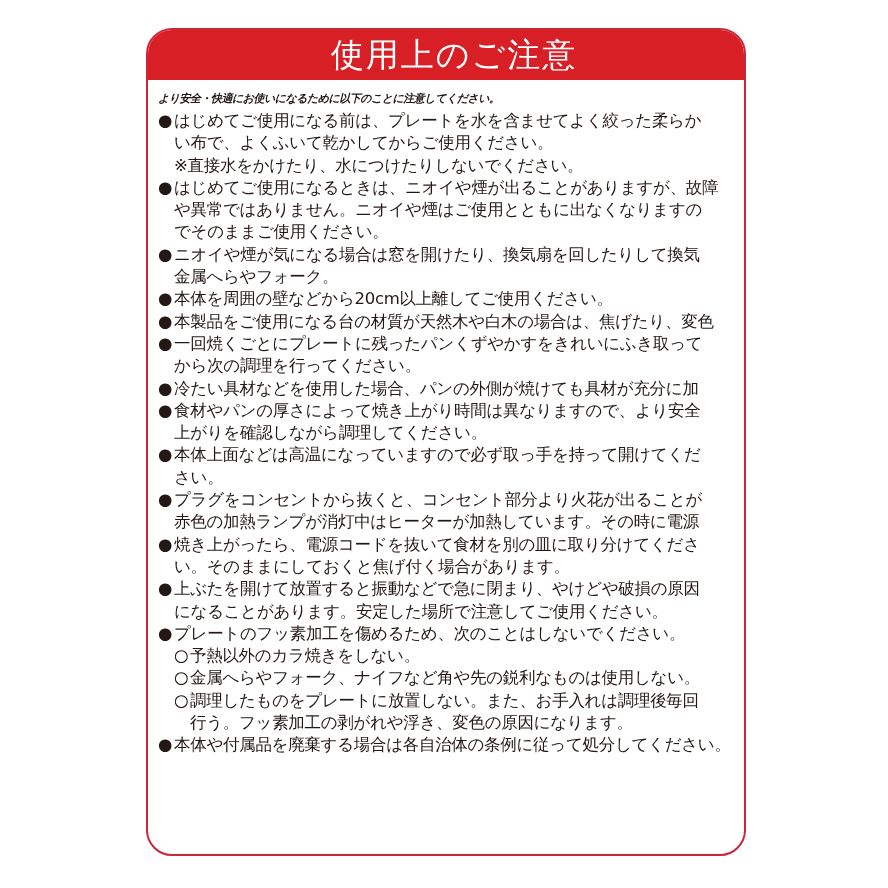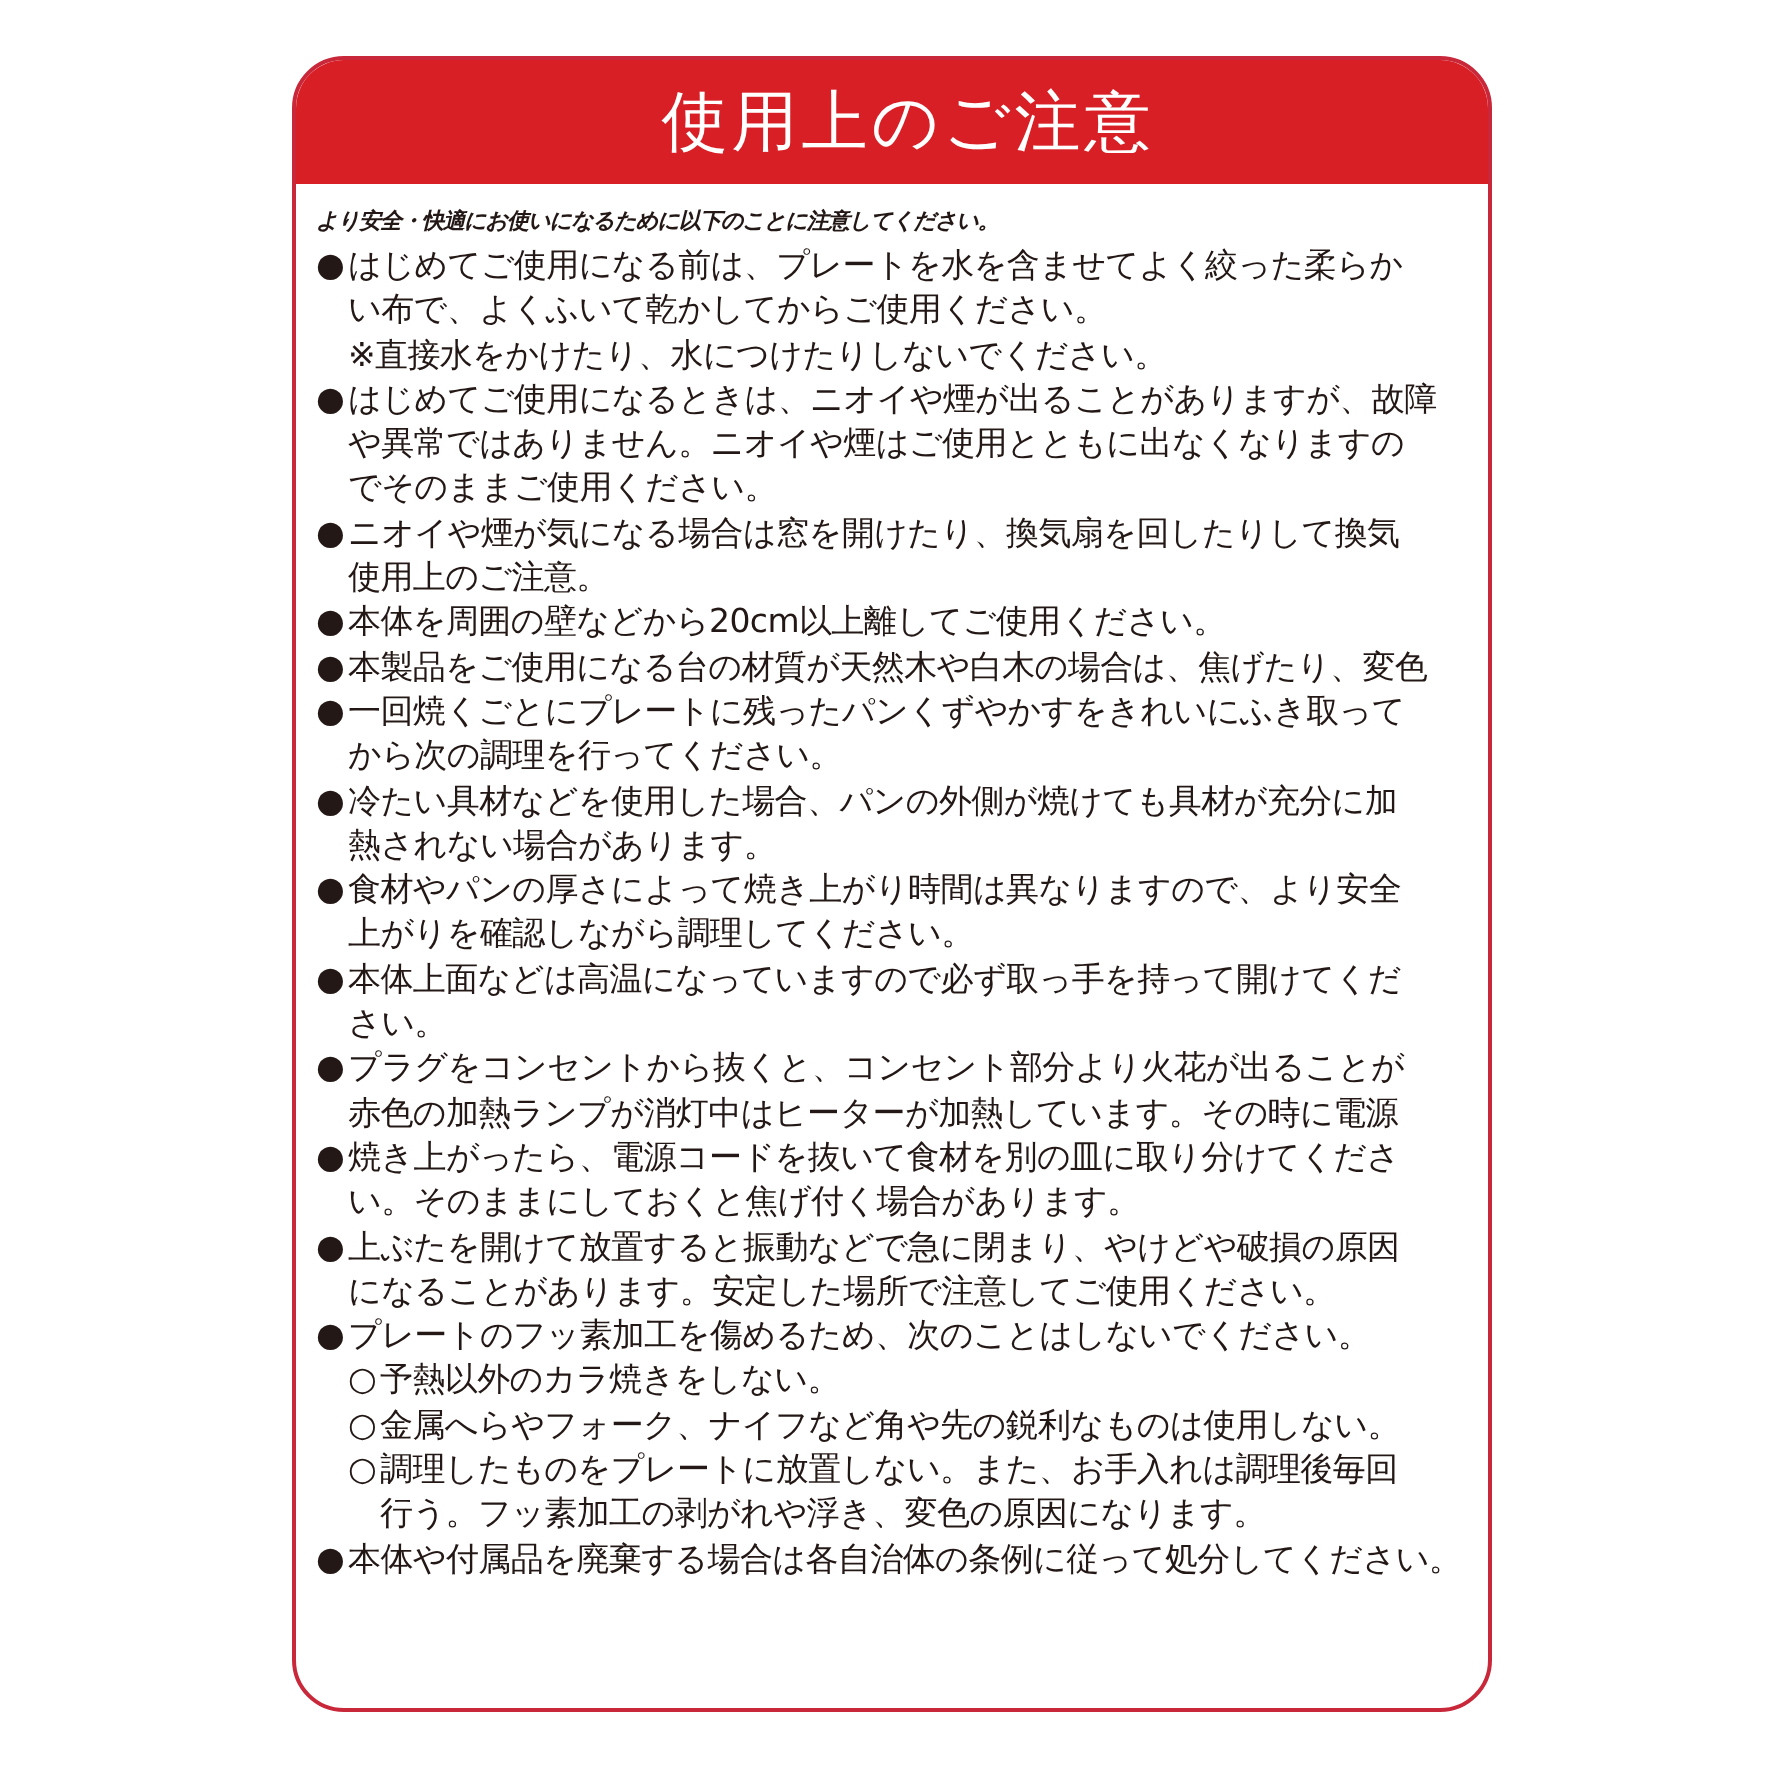--- a/index.html
+++ b/index.html
@@ -3,21 +3,21 @@
 <meta charset="utf-8">
 <style>
   html, body { margin: 0; padding: 0; background: #ffffff; }
   body { width: 888px; height: 888px; position: relative; overflow: hidden; }
   .card {
     position: absolute; left: 146px; top: 28px; width: 600px; height: 828px;
     border: 2px solid #c8283a; border-radius: 26px; box-sizing: border-box;
     background: #fff; overflow: hidden;
   }
   .header {
-    background: #d91f26; height: 62px; display: flex; align-items: center; justify-content: center; padding-left: 16px;
+    background: #d91f26; height: 50px; display: flex; align-items: center; justify-content: center; padding-left: 16px;
   }
   .header-title {
     color: #fff; font-family: "DejaVu Sans", sans-serif; font-size: 33px; letter-spacing: 2px;
   }
   .body {
     padding: 8px 6px 0 10px;
     font-family: "DejaVu Sans", sans-serif; color: #231815;
   }
   .intro {
     font-weight: bold; font-size: 11px; line-height: 22px; white-space: nowrap; letter-spacing: -0.5px; font-style: italic;
@@ -53,21 +53,21 @@
       <span class="item-text">
         <span class="line">はじめてご使用になるときは、ニオイや煙が出ることがありますが、故障</span>
         <span class="line">や異常ではありません。ニオイや煙はご使用とともに出なくなりますの</span>
         <span class="line">でそのままご使用ください。</span>
       </span>
     </div>
     <div class="item">
       <span class="bullet">●</span>
       <span class="item-text">
         <span class="line">ニオイや煙が気になる場合は窓を開けたり、換気扇を回したりして換気</span>
-        <span class="line">使用上のご注意。</span>
+        <span class="line">金属へらやフォーク。</span>
       </span>
     </div>
     <div class="item">
       <span class="bullet">●</span>
       <span class="item-text">
         <span class="line">本体を周囲の壁などから20cm以上離してご使用ください。</span>
       </span>
     </div>
     <div class="item">
       <span class="bullet">●</span>
@@ -79,21 +79,20 @@
       <span class="bullet">●</span>
       <span class="item-text">
         <span class="line">一回焼くごとにプレートに残ったパンくずやかすをきれいにふき取って</span>
         <span class="line">から次の調理を行ってください。</span>
       </span>
     </div>
     <div class="item">
       <span class="bullet">●</span>
       <span class="item-text">
         <span class="line">冷たい具材などを使用した場合、パンの外側が焼けても具材が充分に加</span>
-        <span class="line">熱されない場合があります。</span>
       </span>
     </div>
     <div class="item">
       <span class="bullet">●</span>
       <span class="item-text">
         <span class="line">食材やパンの厚さによって焼き上がり時間は異なりますので、より安全</span>
         <span class="line">上がりを確認しながら調理してください。</span>
       </span>
     </div>
     <div class="item">

